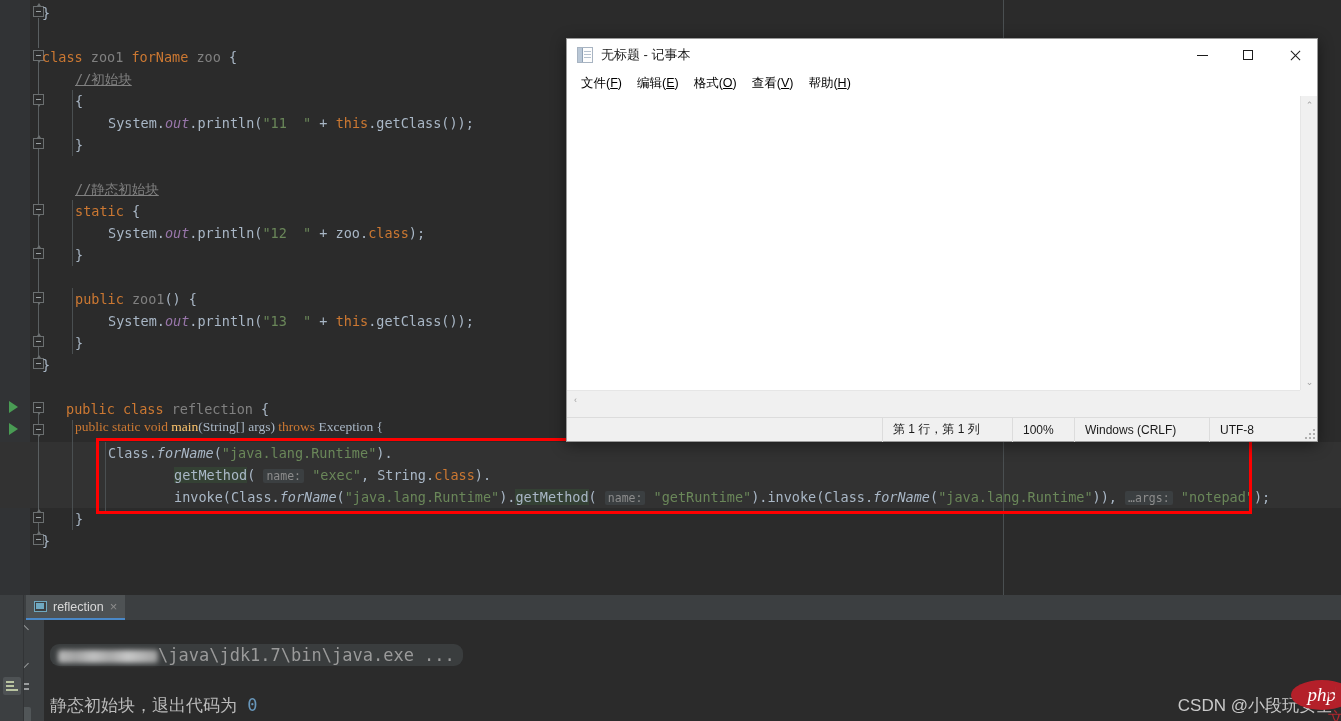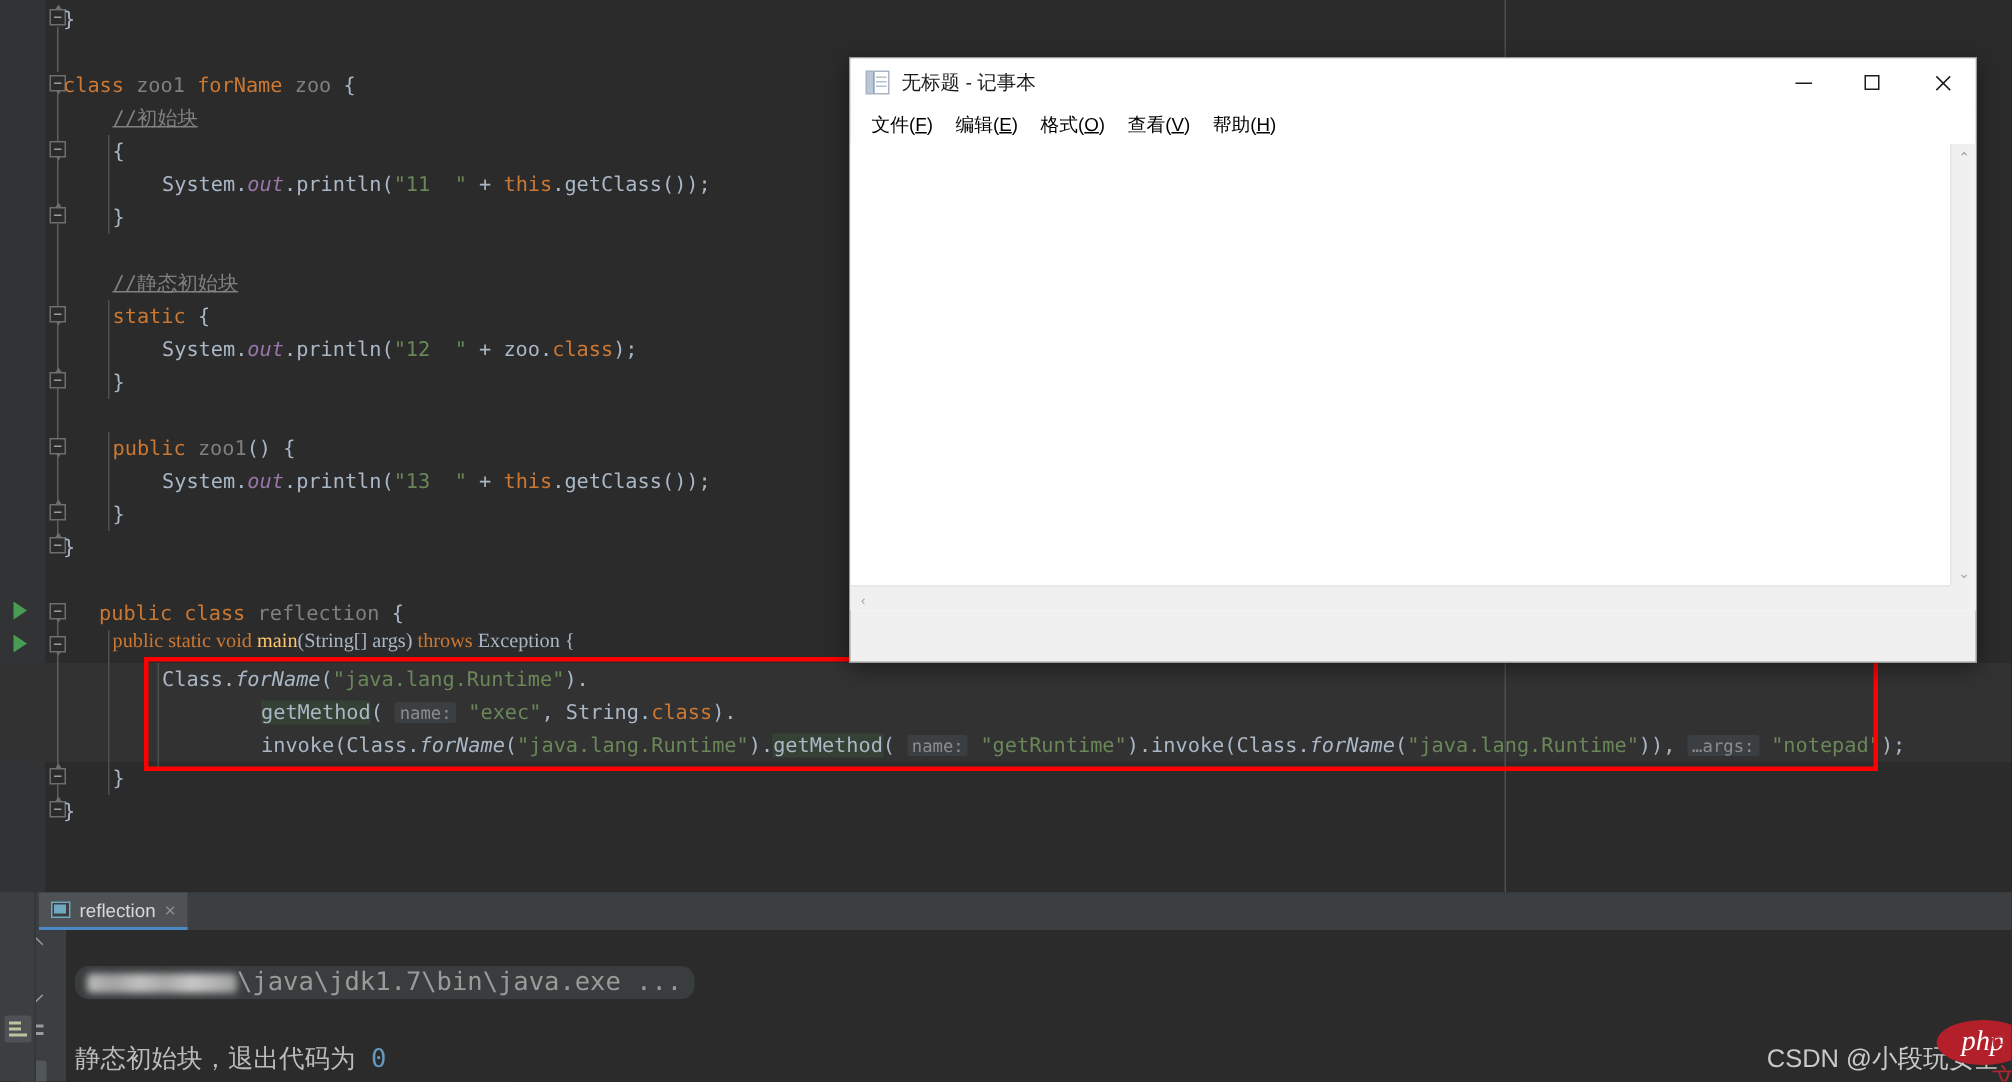--- a/index.html
+++ b/index.html
@@ -424,20 +424,35 @@
         <div class="sb-arrow" style="bottom:0;">⌄</div>
       </div>
 
       <div class="np-hscroll">
         <div class="sb-arrow" style="left:0;">‹</div>
       </div>
 
       <div class="np-corner"></div>
     </div>
 
+    <div class="np-statusbar">
+      <div class="np-st-cell first" style="width:315px;"></div>
+      <div class="np-st-cell" style="width:130px;">第 1 行，第 1 列</div>
+      <div class="np-st-cell" style="width:62px;">100%</div>
+      <div class="np-st-cell" style="width:135px;">Windows (CRLF)</div>
+      <div class="np-st-cell" style="width:100px;">UTF-8</div>
+      <div class="np-grip">
+        <i style="left:8px;top:0;"></i>
+          <i style="left:4px;top:4px;"></i>
+          <i style="left:8px;top:4px;"></i>
+        <i style="left:0;top:8px;"></i>
+          <i style="left:4px;top:8px;"></i>
+          <i style="left:8px;top:8px;"></i>
+      </div>
+    </div>
   </div>
 
   <div class="console-panel">
     <div class="console-sep"></div>
 
     <div class="console-tabbar">
       <div class="run-label">行:</div>
       <div class="console-tab">
         <span class="tab-icon"></span>
         <span class="tab-title">reflection</span>

